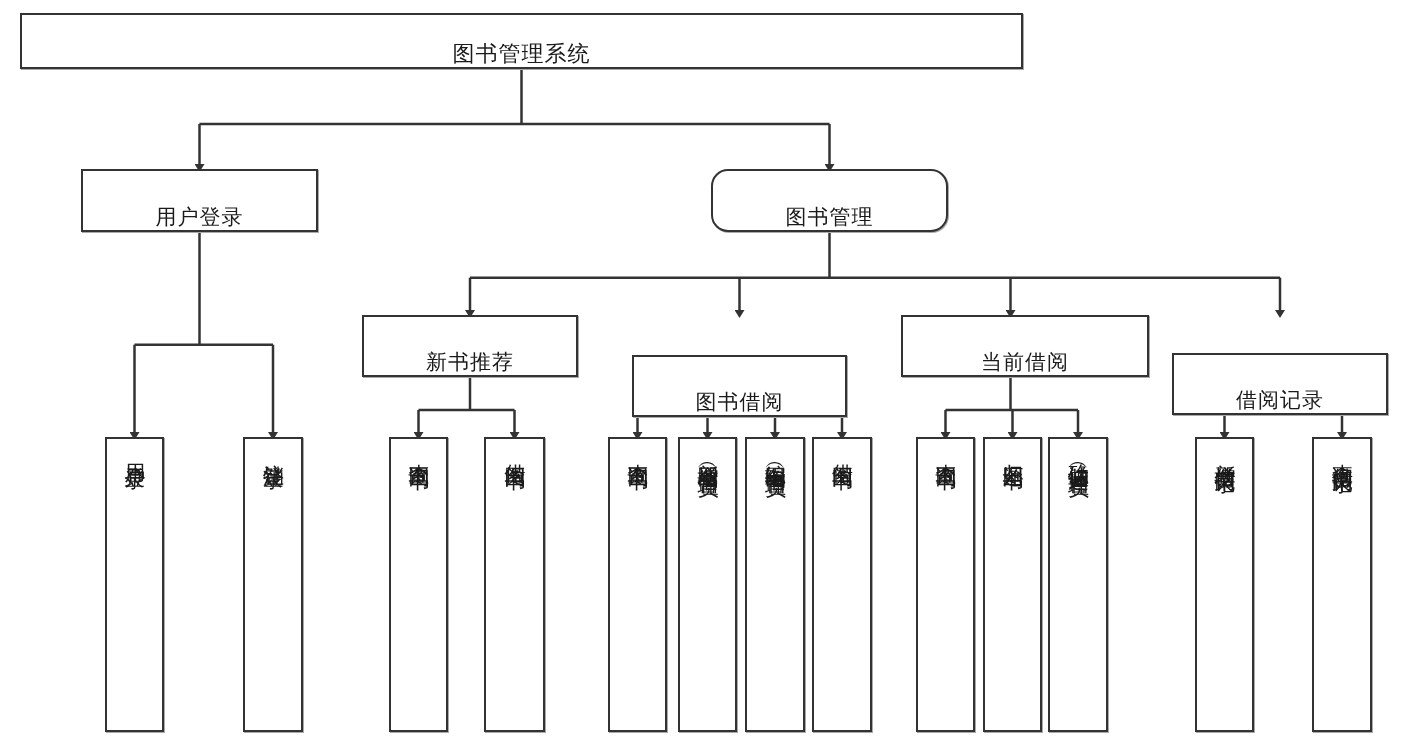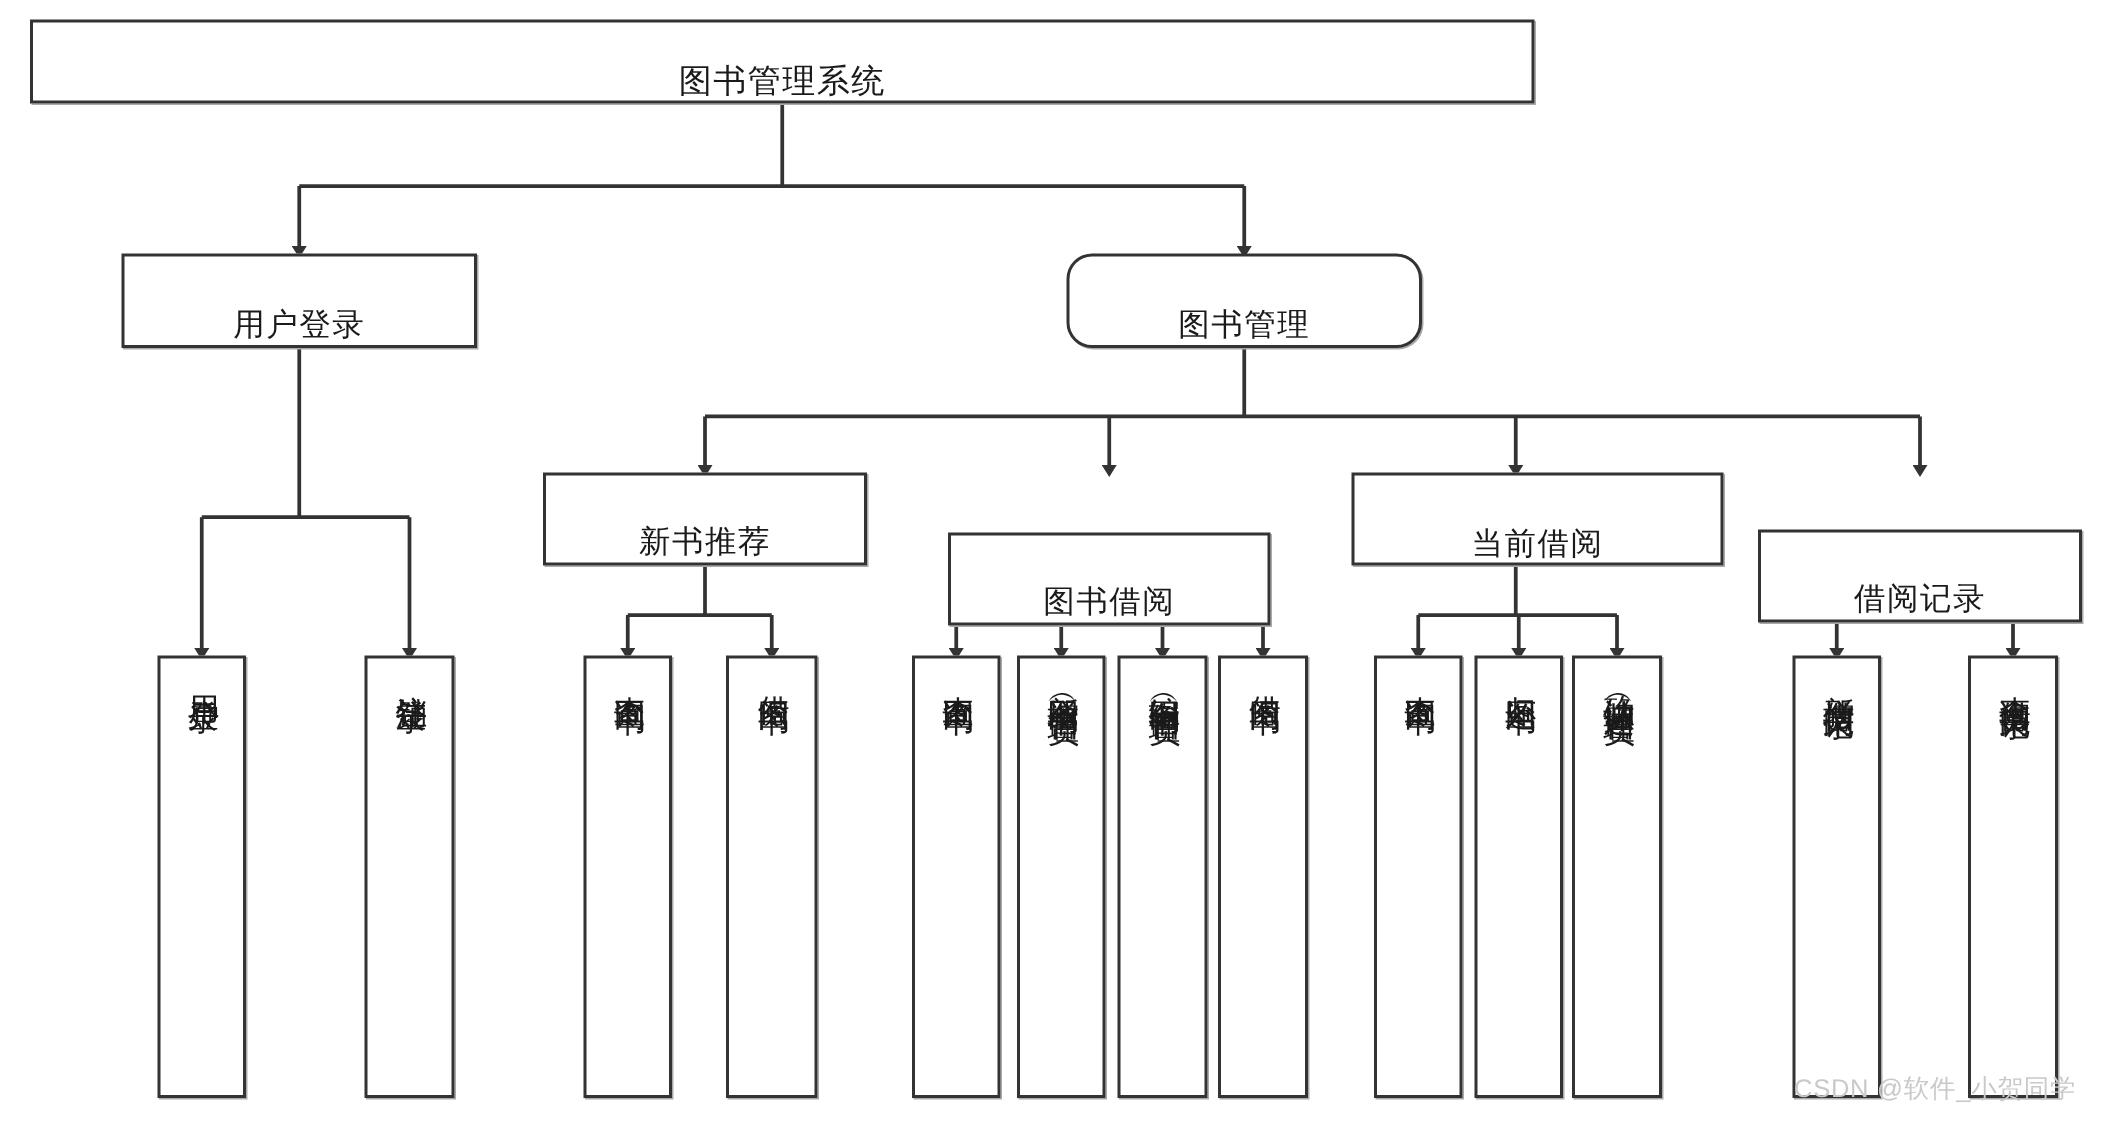--- a/index.html
+++ b/index.html
@@ -122,14 +122,13 @@
       <div class="node vert leaf" style="left: 1048px; top: 437px; width: 60px; height: 295px;">
         <span class="label">确认归还（管理员）</span>
       </div>
       <div class="node vert leaf" style="left: 1195px; top: 437px; width: 59px; height: 295px;">
         <span class="label">新增借阅记录</span>
       </div>
       <div class="node vert leaf" style="left: 1312px; top: 437px; width: 60px; height: 295px;">
         <span class="label">查询借阅记录</span>
       </div>
     </div>
-  <div id="watermark" style="left: 1196px; top: 714px;">CSDN @软件_小贺同学</div>
 </div>
 
 </body></html>

